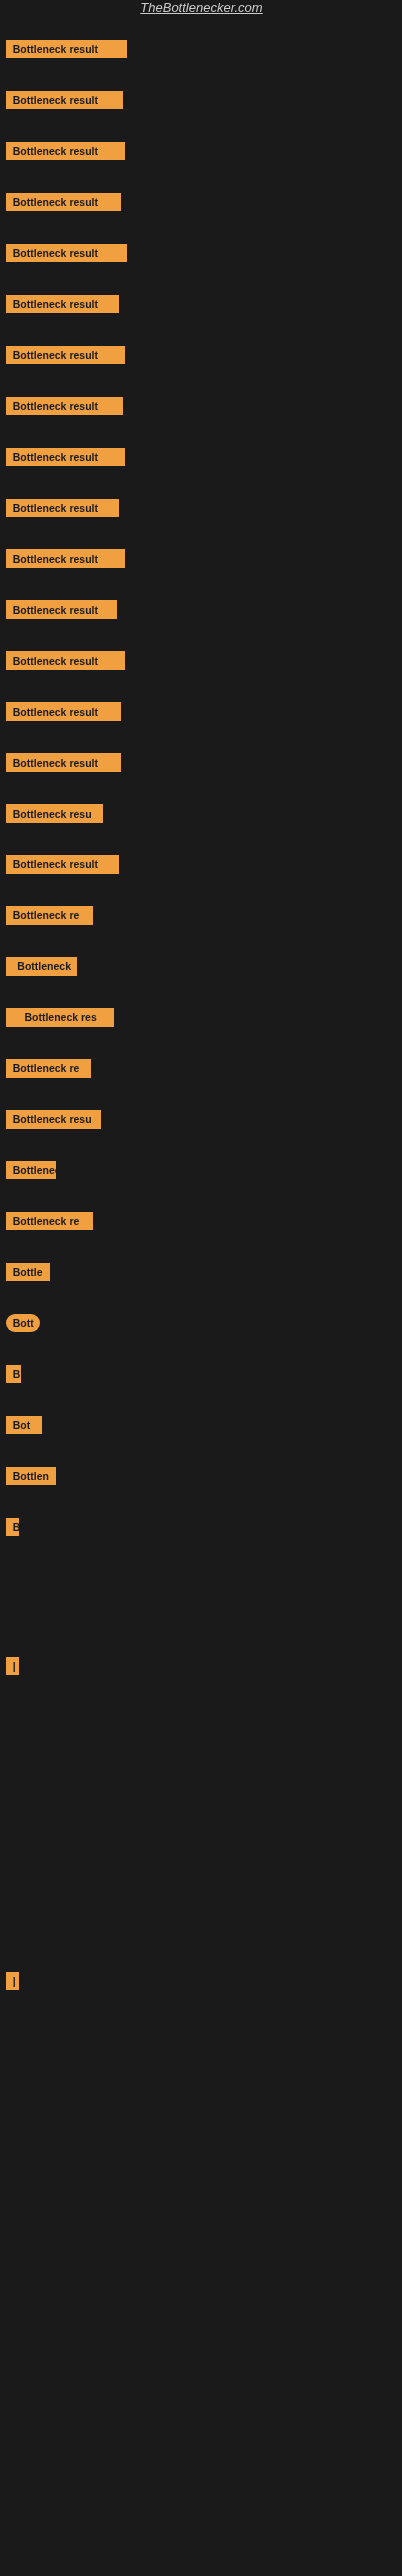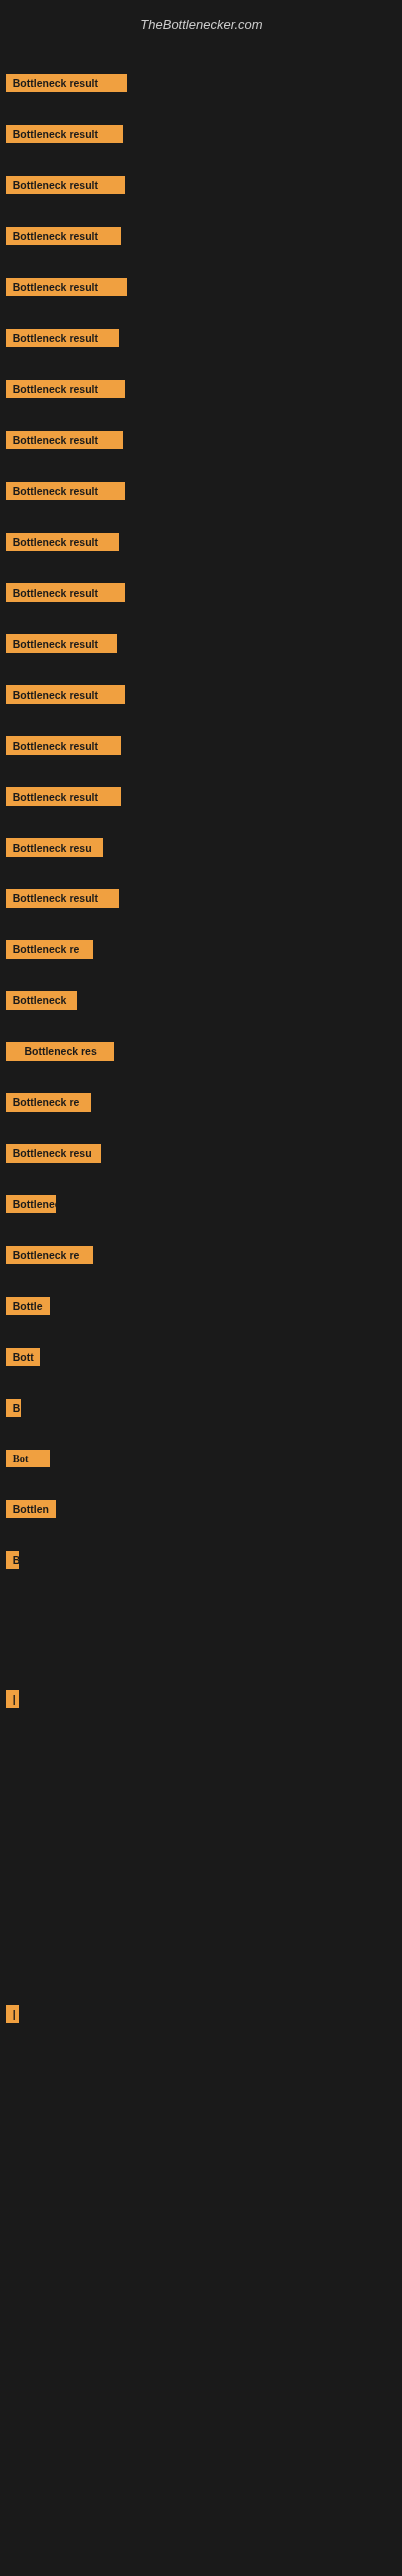--- a/index.html
+++ b/index.html
@@ -11,22 +11,23 @@
       width: 403px;
       min-height: 2576px;
       background-color: #1a1a1a;
       font-family: Arial, sans-serif;
       position: relative;
     }
     .site-title {
       text-align: center;
       color: #cccccc;
       font-size: 13px;
-      padding: 17px 0;
+      padding: 0 0;
       font-style: italic;
+      text-decoration: underline;
     }
     .bottleneck-bar {
       display: inline-block;
       background-color: #f0a040;
       color: #1a1a1a;
       font-size: 10.5px;
       font-weight: bold;
       padding: 3.2px 6.4px;
       margin: 4.8px 0 4.8px 6.4px;
       white-space: nowrap;
@@ -57,30 +58,30 @@
     <div class="bar-row"><div class="bottleneck-bar" style="width: 119px;">Bottleneck result</div></div>
     <div class="bar-row"><div class="bottleneck-bar" style="width: 113px;">Bottleneck result</div></div>
     <div class="bar-row"><div class="bottleneck-bar" style="width: 119px;">Bottleneck result</div></div>
     <div class="bar-row"><div class="bottleneck-bar" style="width: 111px;">Bottleneck result</div></div>
     <div class="bar-row"><div class="bottleneck-bar" style="width: 119px;">Bottleneck result</div></div>
     <div class="bar-row"><div class="bottleneck-bar" style="width: 115px;">Bottleneck result</div></div>
     <div class="bar-row"><div class="bottleneck-bar" style="width: 115px;">Bottleneck result</div></div>
     <div class="bar-row"><div class="bottleneck-bar" style="width: 97px;">Bottleneck resu</div></div>
     <div class="bar-row"><div class="bottleneck-bar" style="width: 113px;">Bottleneck result</div></div>
     <div class="bar-row"><div class="bottleneck-bar" style="width: 87px;">Bottleneck re</div></div>
-    <div class="bar-row"><div class="bottleneck-bar" style="width: 71px;">Bottleneck</div></div>
+    <div class="bar-row"><div class="bottleneck-bar" style="width: 71px; text-align: right;">Bottleneck</div></div>
     <div class="bar-row"><div class="bottleneck-bar" style="width: 108px; padding-left: 18px;">Bottleneck res</div></div>
     <div class="bar-row"><div class="bottleneck-bar" style="width: 85px;">Bottleneck re</div></div>
     <div class="bar-row"><div class="bottleneck-bar" style="width: 95px;">Bottleneck resu</div></div>
     <div class="bar-row"><div class="bottleneck-bar" style="width: 50px;">Bottlenec</div></div>
     <div class="bar-row"><div class="bottleneck-bar" style="width: 87px;">Bottleneck re</div></div>
     <div class="bar-row"><div class="bottleneck-bar" style="width: 44px;">Bottle</div></div>
-    <div class="bar-row"><div class="bottleneck-bar" style="width: 34px;">Bott</div></div>
+    <div class="bar-row"><div class="bottleneck-bar" style="width: 34px; border-radius: 9px;">Bott</div></div>
     <div class="bar-row"><div class="bottleneck-bar" style="width: 14.5px;">B</div></div>
-    <div class="bar-row"><div class="bottleneck-bar" style="width: 44px; font-family: Liberation Serif, serif;">Bot</div></div>
+    <div class="bar-row"><div class="bottleneck-bar" style="width: 36px;">Bot</div></div>
     <div class="bar-row"><div class="bottleneck-bar" style="width: 50px;">Bottlen</div></div>
     <div class="bar-row"><div class="bottleneck-bar" style="width: 13px;">B</div></div>
     <div class="bar-row" style="height: 24px;"></div>
     <div class="bar-row" style="height: 24px;"></div>
     <div class="bar-row"><div class="bottleneck-bar" style="width: 6.4px;">|</div></div>
     <div class="bar-row" style="height: 24px;"></div>
     <div class="bar-row" style="height: 24px;"></div>
     <div class="bar-row" style="height: 24px;"></div>
     <div class="bar-row" style="height: 24px;"></div>
     <div class="bar-row" style="height: 24px;"></div>

